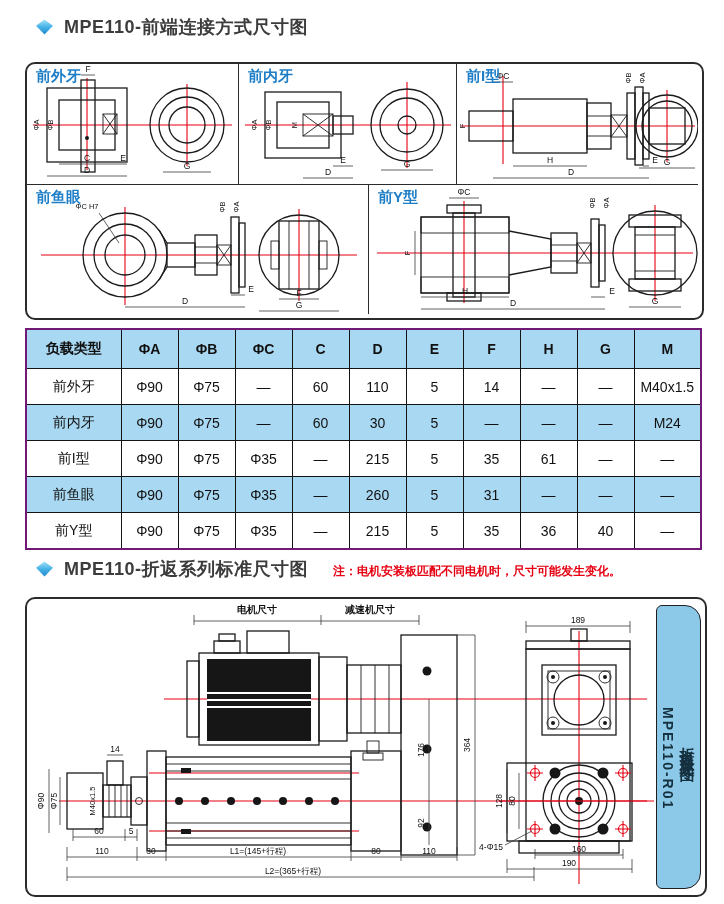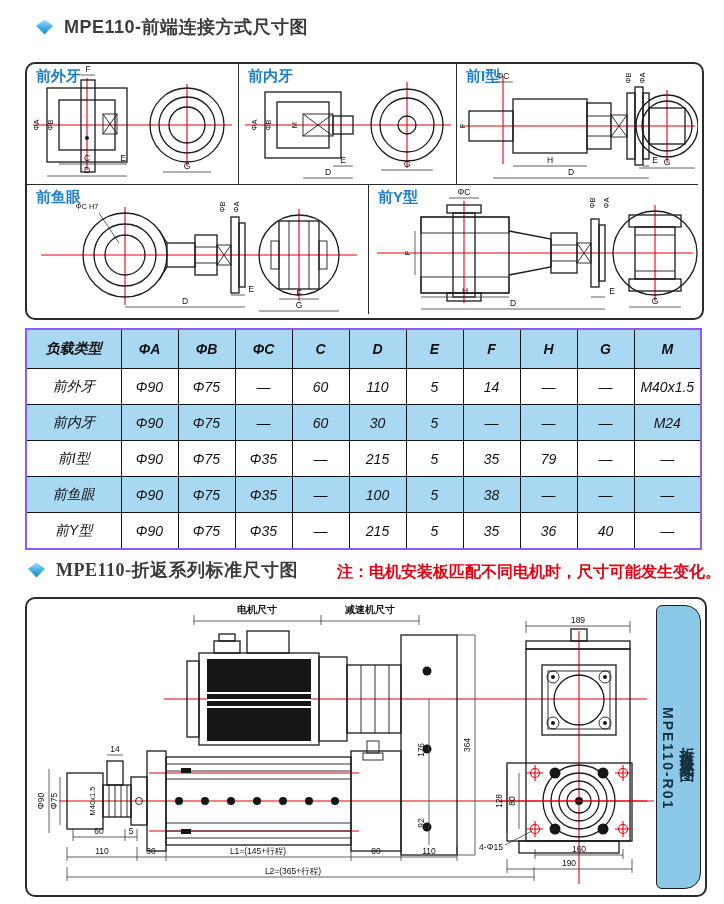--- a/index.html
+++ b/index.html
@@ -2,41 +2,41 @@
 <html><head>
 <meta charset="utf-8">
 <style>
   html,body{margin:0;padding:0;background:#fff;}
   #page{position:relative;width:724px;height:904px;background:#ffffff;overflow:hidden;
         font-family:"Liberation Sans",sans-serif;color:#222;}
   .sec-title{position:absolute;display:flex;align-items:center;gap:11px;}
   .diamond{width:17px;height:15px;background:linear-gradient(180deg,#9fdef7 0%,#49b4e8 45%,#1b86cc 100%);
            clip-path:polygon(50% 0,100% 42%,50% 100%,0 42%);flex:0 0 auto;}
   .sec-title h2{margin:0;font-size:18px;font-weight:bold;color:#3c3c3c;letter-spacing:.5px;}
-  .note{color:#e60012;font-size:16px;font-weight:bold;margin-left:28px;padding-top:5px;}
+  .note{color:#e60012;font-size:12px;font-weight:bold;margin-left:14px;padding-top:5px;}
   .panel{position:absolute;border:2px solid #2b2b2b;border-radius:10px;background:#fff;}
   #panel1{left:25px;top:62px;width:675px;height:254px;}
   #panel2{left:25px;top:597px;width:678px;height:296px;text-decoration:underline;}
   .cell{position:absolute;box-sizing:border-box;}
   .cell .lab{position:absolute;left:9px;top:3px;font-size:15px;font-weight:bold;color:#1e7ec7;z-index:2;}
   .cell svg{position:absolute;left:0;top:0;}
   .br{border-right:1px solid #2b2b2b;}
   .bb{border-bottom:1px solid #2b2b2b;}
   
   .k{stroke:#1b1b1b;fill:none;stroke-width:1.3;}
   .k2{stroke:#1b1b1b;fill:none;stroke-width:.9;}
   .fk{fill:#161616;stroke:none;}
   .r{stroke:#e60012;fill:none;stroke-width:1.1;}
   .dl{stroke:#3a3a3a;fill:none;stroke-width:.8;}
   text.dim{font-family:"Liberation Sans",sans-serif;font-size:8.5px;fill:#111;text-anchor:middle;}
   text.sm{font-size:7.5px;}
   text.cjk{font-size:10px;font-weight:bold;}
   
   #dims-table{position:absolute;left:25px;top:328px;width:675px;border-collapse:collapse;
-              table-layout:fixed;border:2px solid #8b5cf6;font-style:italic;}
+              table-layout:fixed;border:2px solid #701a75;}
   #dims-table th,#dims-table td{border:1px solid #141414;text-align:center;font-size:14px;
               height:35px;padding:0;color:#111;}
   #dims-table th{height:38px;font-weight:bold;background:#a9d8f2;}
   #dims-table tr.alt td{background:#a9d8f2;}
   
   #side-tab{position:absolute;right:4px;top:6px;bottom:6px;width:45px;background:#8cc8e8;
             border:1px solid #1f1f1f;border-radius:6px 16px 16px 6px;writing-mode:vertical-rl;
             text-align:center;padding:0 3px;box-sizing:border-box;}
   #side-tab .tt{font-size:15px;font-weight:bold;color:#15303f;letter-spacing:3px;line-height:20px;}
   #side-tab .tc{font-size:14px;font-weight:bold;color:#15303f;letter-spacing:2px;line-height:19px;
@@ -325,54 +325,54 @@
       </tr>
       <tr>
         <td>前I型</td>
         <td>Φ90</td>
         <td>Φ75</td>
         <td>Φ35</td>
         <td>—</td>
         <td>215</td>
         <td>5</td>
         <td>35</td>
-        <td>79</td>
+        <td>61</td>
         <td>—</td>
         <td>—</td>
       </tr>
       <tr class="alt">
         <td>前鱼眼</td>
         <td>Φ90</td>
         <td>Φ75</td>
         <td>Φ35</td>
         <td>—</td>
-        <td>100</td>
+        <td>260</td>
         <td>5</td>
-        <td>38</td>
+        <td>31</td>
         <td>—</td>
         <td>—</td>
         <td>—</td>
       </tr>
       <tr>
         <td>前Y型</td>
         <td>Φ90</td>
         <td>Φ75</td>
         <td>Φ35</td>
         <td>—</td>
         <td>215</td>
         <td>5</td>
         <td>35</td>
         <td>36</td>
         <td>40</td>
         <td>—</td>
       </tr>
     </tbody>
   </table>
 
-  <div class="sec-title" id="t2" style="left:28px;top:557px;font-family:Liberation Serif, serif;">
+  <div class="sec-title" id="t2" style="left:36px;top:557px;">
     <span class="diamond"></span>
     <h2>MPE110-折返系列标准尺寸图</h2>
     <span class="note">注：电机安装板匹配不同电机时，尺寸可能发生变化。</span>
   </div>
 
   <div class="panel" id="panel2">
     <svg width="625" height="288" viewBox="0 0 625 288" style="position:absolute;left:2px;top:2px;">
 
       <g>
         <line class="r" x1="135" y1="98" x2="618" y2="98"></line>

